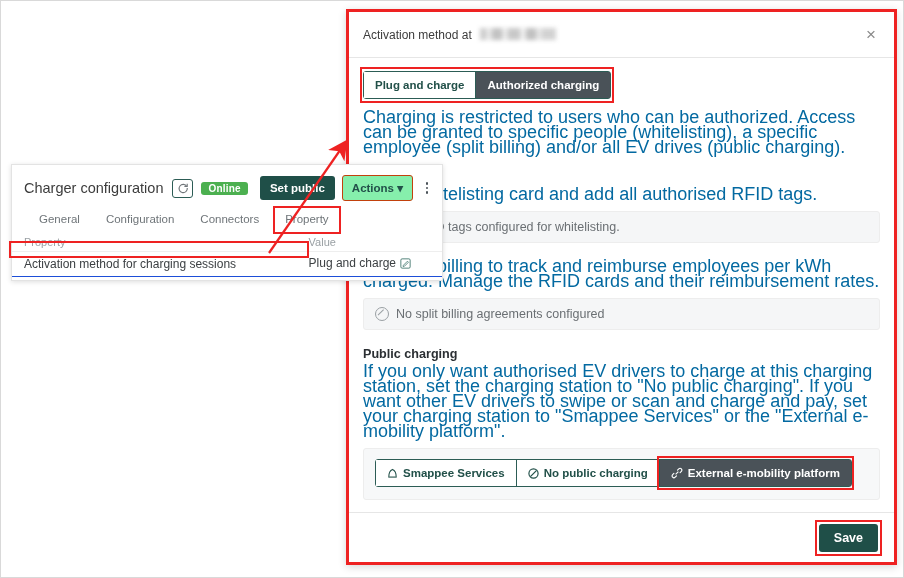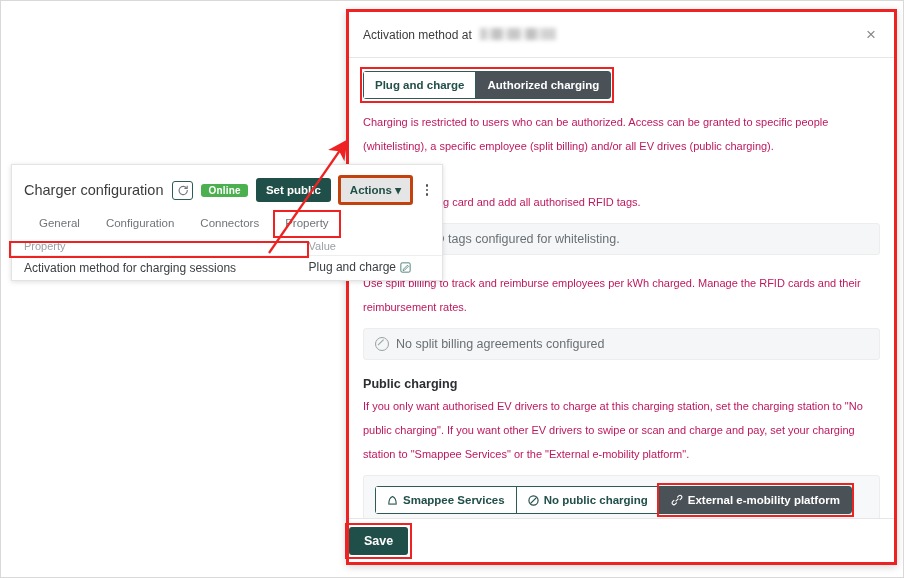--- a/index.html
+++ b/index.html
@@ -74,25 +74,25 @@
   }
   .dialog-body {
     flex: 1 1 auto;
     padding: 13px 14px 0 14px;
     box-sizing: border-box;
     overflow: hidden;
     position: relative;
   }
   .dialog-footer {
     flex: 0 0 auto;
-    height: 44px;
+    height: 50px;
     border-top: 1px solid #e6e6e6;
     display: flex;
     align-items: center;
-    justify-content: flex-start;
+    justify-content: flex-end;
     padding-right: 16px;
     box-sizing: border-box;
   }
 
   
   .seg-group {
     display: inline-flex;
     align-items: stretch;
     border: 1px solid #2c5c55;
     border-radius: 3px;
@@ -124,23 +124,23 @@
   }
   .seg-wrap-hl.hl::after {
     content: "";
     position: absolute;
     left: -3px; top: -4px; right: -3px; bottom: -4px;
     border: 2px solid #ee2222;
     pointer-events: none;
   }
 
   .para {
-    font-size: 11px;
-    color: #be185d;
-    line-height: 24px;
+    font-size: 18px;
+    color: #0369a1;
+    line-height: 15px;
     margin: 11px 0 0 0;
   }
   .sec-title {
     font-size: 12.6px;
     font-weight: bold;
     color: #2b2f33;
     margin: 15px 0 3px 0;
   }
 
   .info-bar {
@@ -256,25 +256,25 @@
     color: #ffffff;
     font-size: 11.5px;
     font-weight: bold;
     border: none;
     border-radius: 3px;
     padding: 6px 10px;
     cursor: pointer;
     font-family: "Liberation Sans", sans-serif;
   }
   .btn-actions {
-    background: #e5e5e5;
+    background: #86efac;
     color: #225049;
     font-size: 11.5px;
     font-weight: bold;
-    border: 3px solid #c2410c;
+    border: 1px solid #c2410c;
     border-radius: 3px;
     padding: 5px 9px;
     cursor: pointer;
     font-family: "Liberation Sans", sans-serif;
   }
   .kebab {
     width: 14px;
     display: flex;
     flex-direction: column;
     align-items: center;

